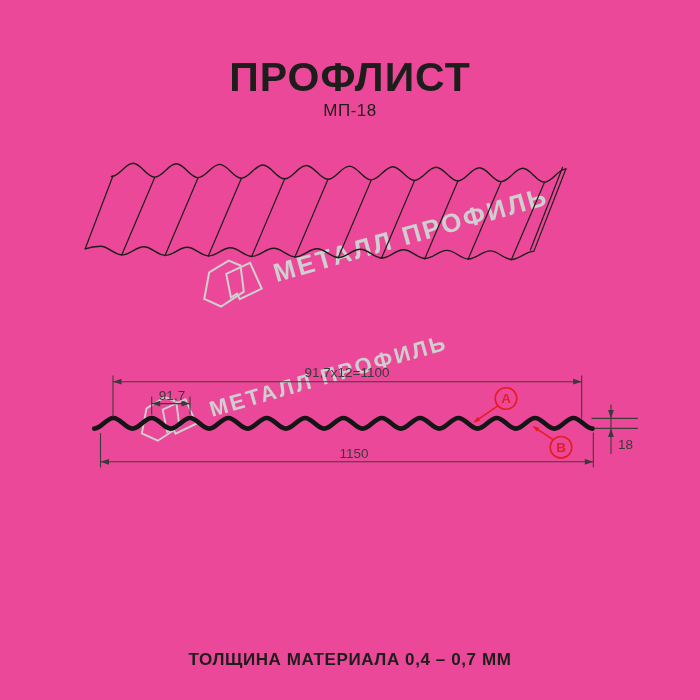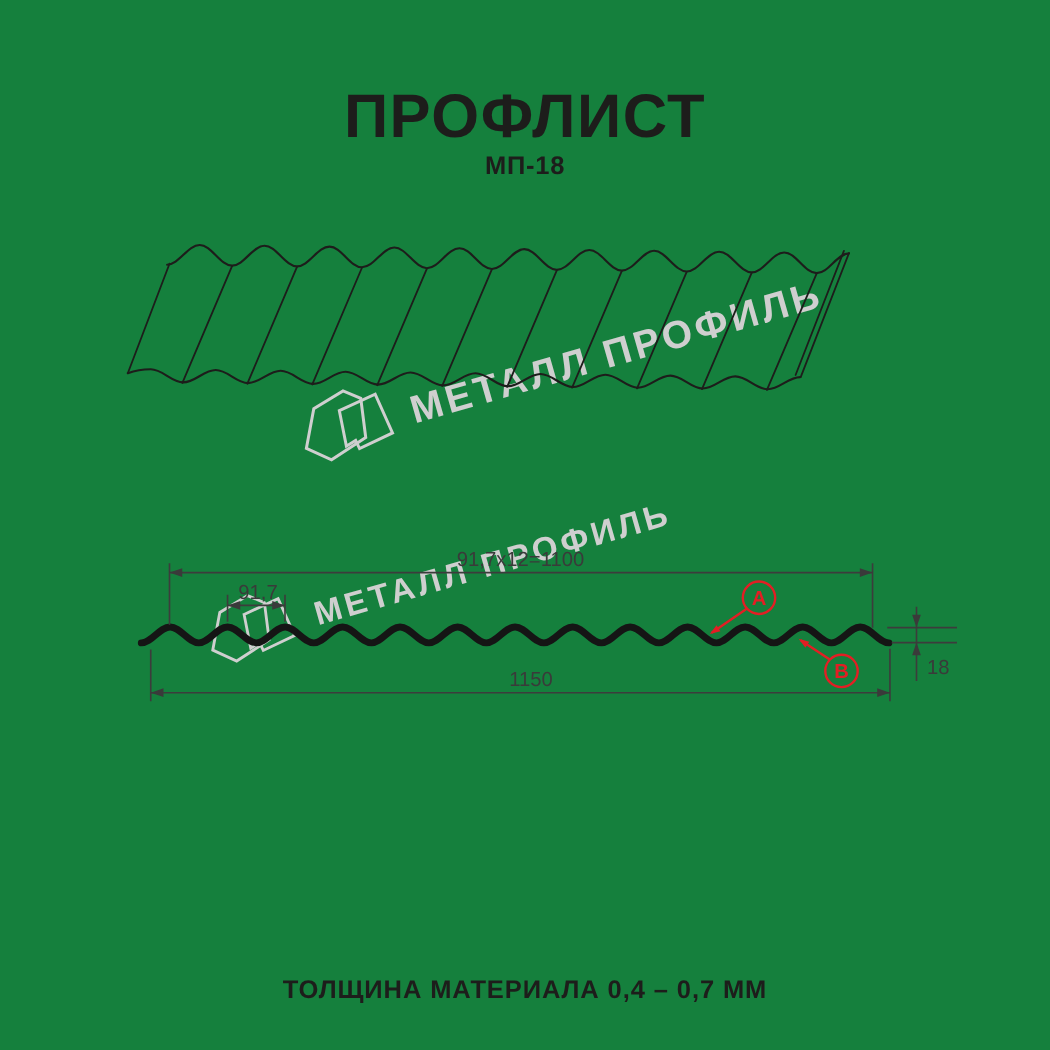--- a/index.html
+++ b/index.html
@@ -1,21 +1,21 @@
 <!DOCTYPE html>
 <html><head>
 <meta charset="utf-8">
 <style>
   html,body{margin:0;padding:0;background:#ffffff;}
-  .page{position:relative;width:700px;height:700px;background:#15803d;overflow:hidden;
+  .page{position:relative;width:700px;height:700px;background:#ec4899;overflow:hidden;
         font-family:"Liberation Sans", sans-serif;}
   .title{position:absolute;left:0;top:57px;width:700px;text-align:center;
          font-size:41px;line-height:40px;font-weight:bold;letter-spacing:1px;color:#1d1d1b;}
   .subtitle{position:absolute;left:0;top:101px;width:700px;text-align:center;
-            font-size:17px;font-weight:700;letter-spacing:.5px;color:#1d1d1b;}
+            font-size:17px;font-weight:400;letter-spacing:.5px;color:#1d1d1b;}
   .footnote{position:absolute;left:0;top:650px;width:700px;text-align:center;
             font-size:17px;font-weight:600;letter-spacing:.6px;color:#1d1d1b;}
   svg{position:absolute;left:0;top:0;}
   svg text{font-family:"Liberation Sans", sans-serif;}
   .dimtxt{font-size:13.5px;fill:#3a3a3a;}
   .redtxt{font-size:13.5px;font-weight:600;fill:#e31e24;}
   .wmtext{font-weight:bold;fill:#cfcfcf;letter-spacing:2.5px;}
   .thin{stroke:#3c3c3c;stroke-width:1.1;fill:none;}
   .sheet{stroke:#1d1d1b;stroke-width:1.4;fill:none;stroke-linecap:round;}
   .wm{stroke:#cfcfcf;stroke-width:2;fill:none;}

